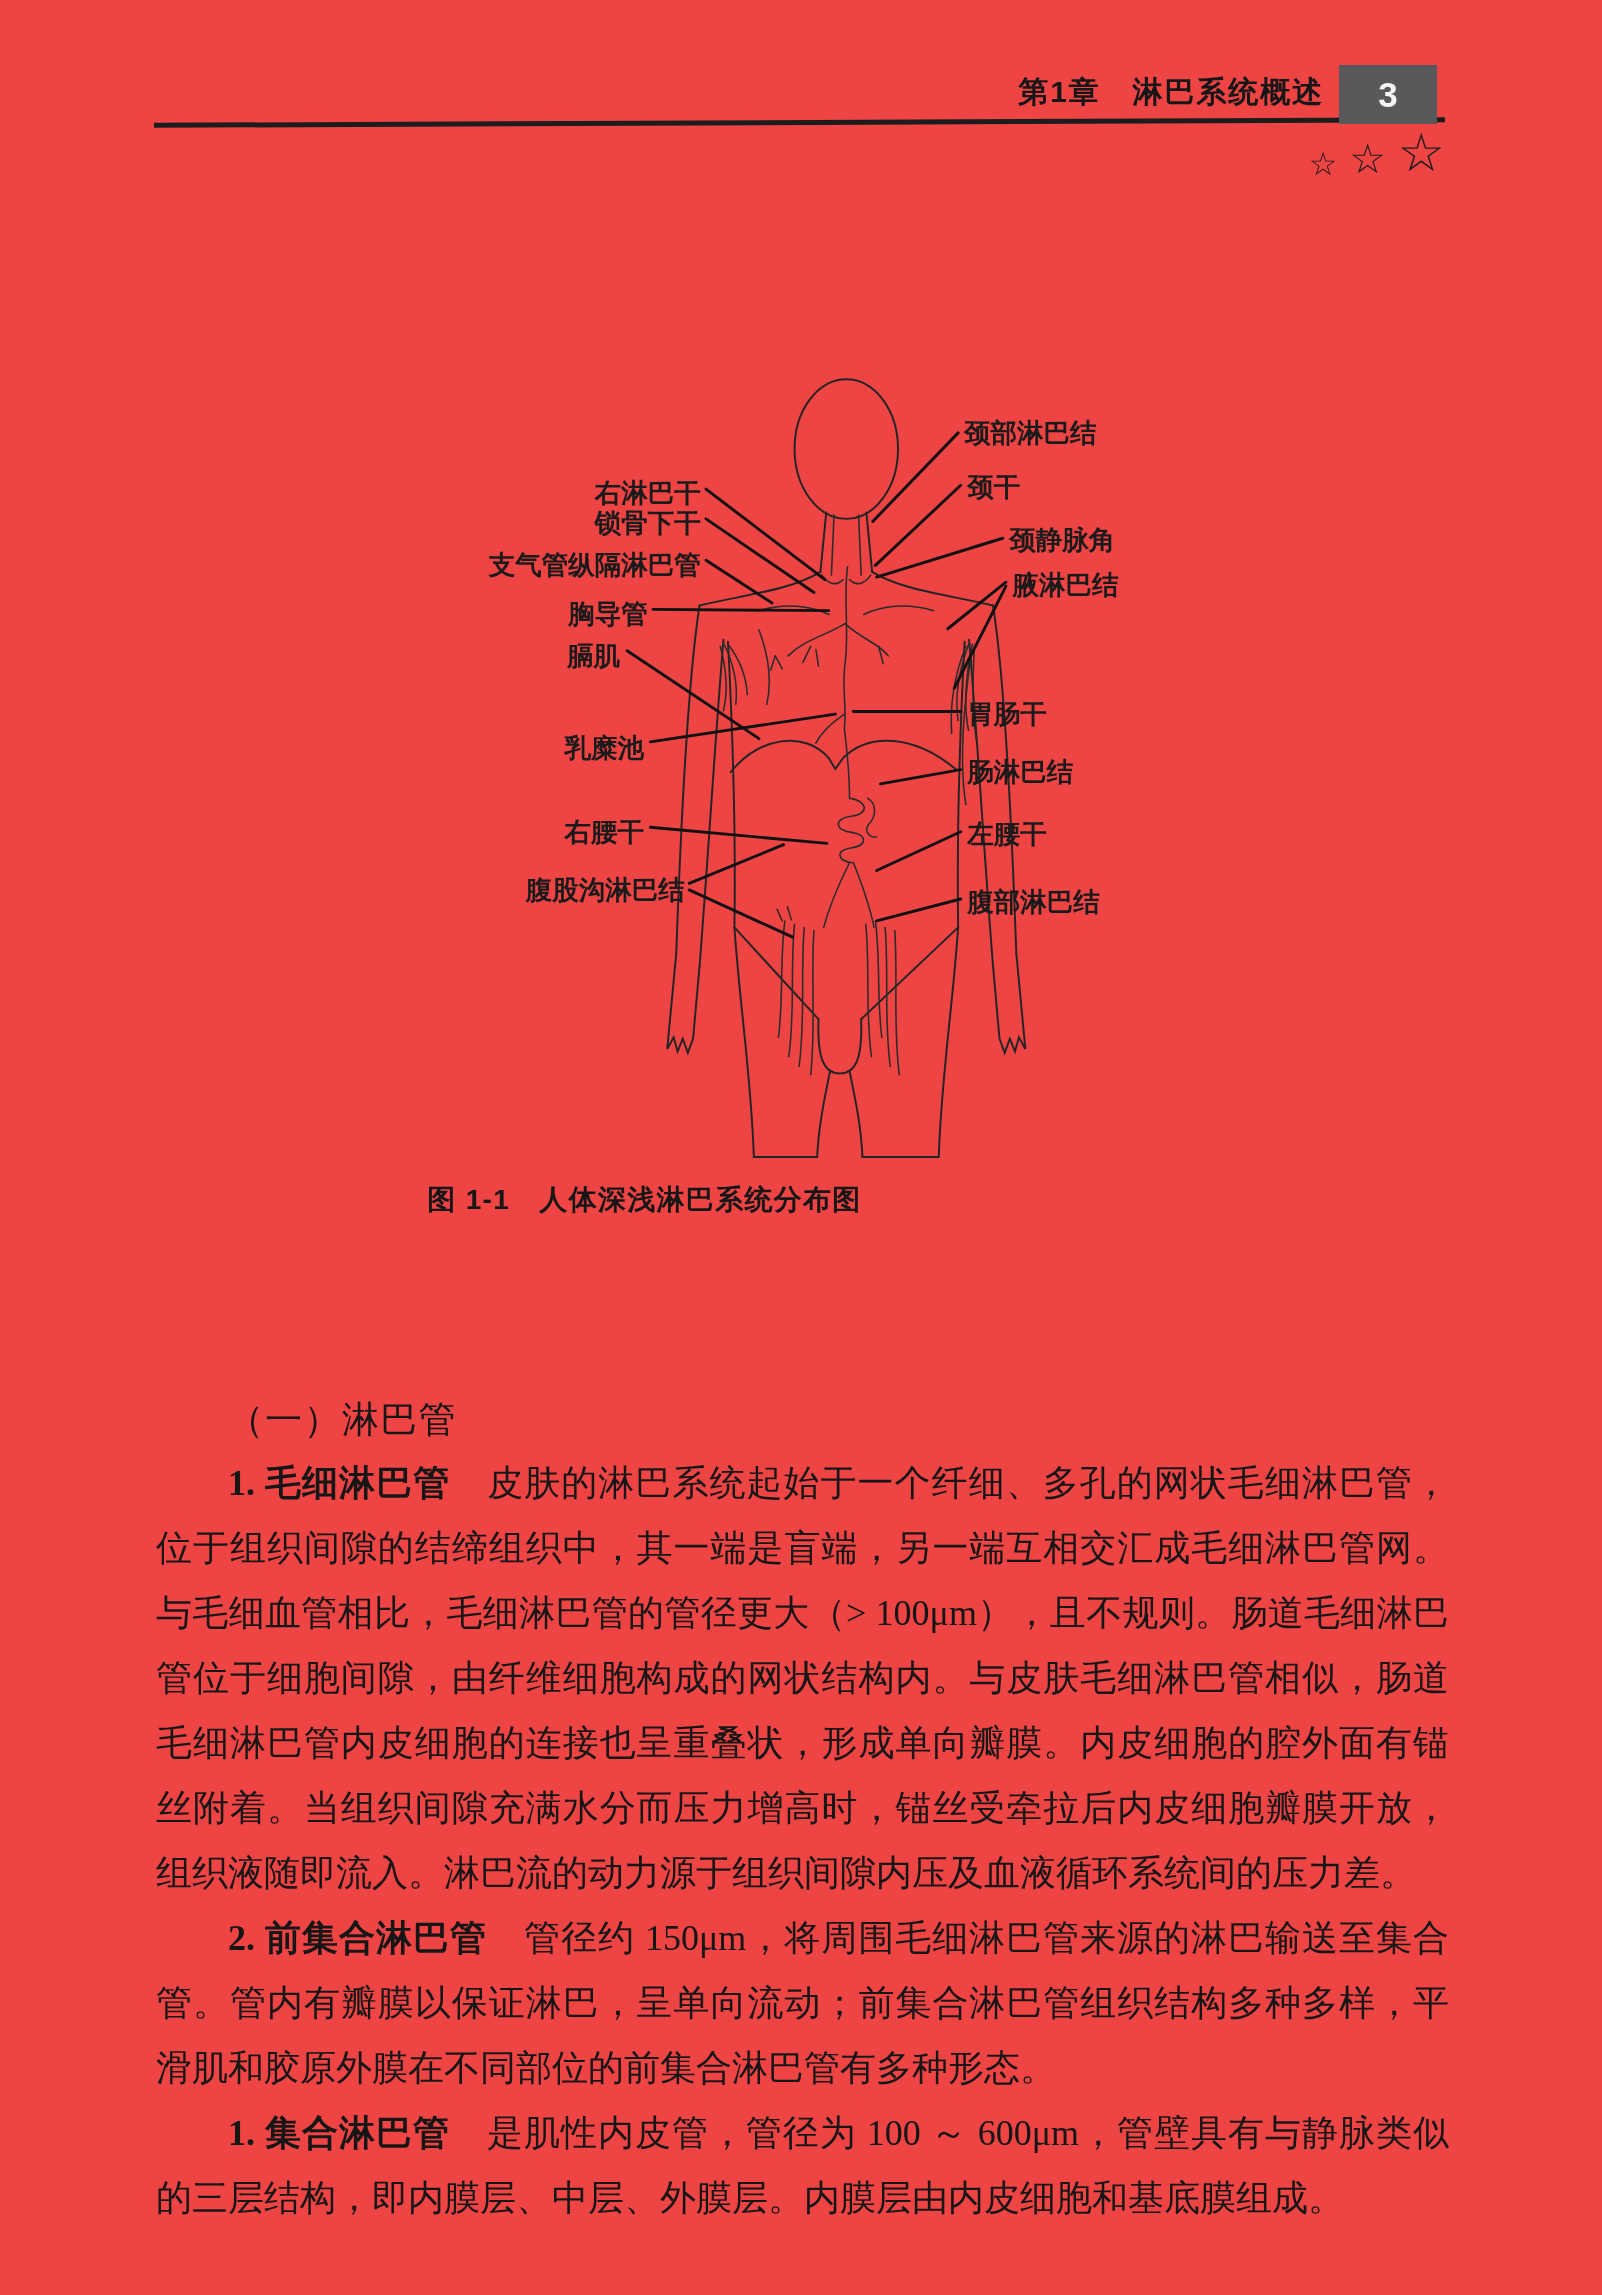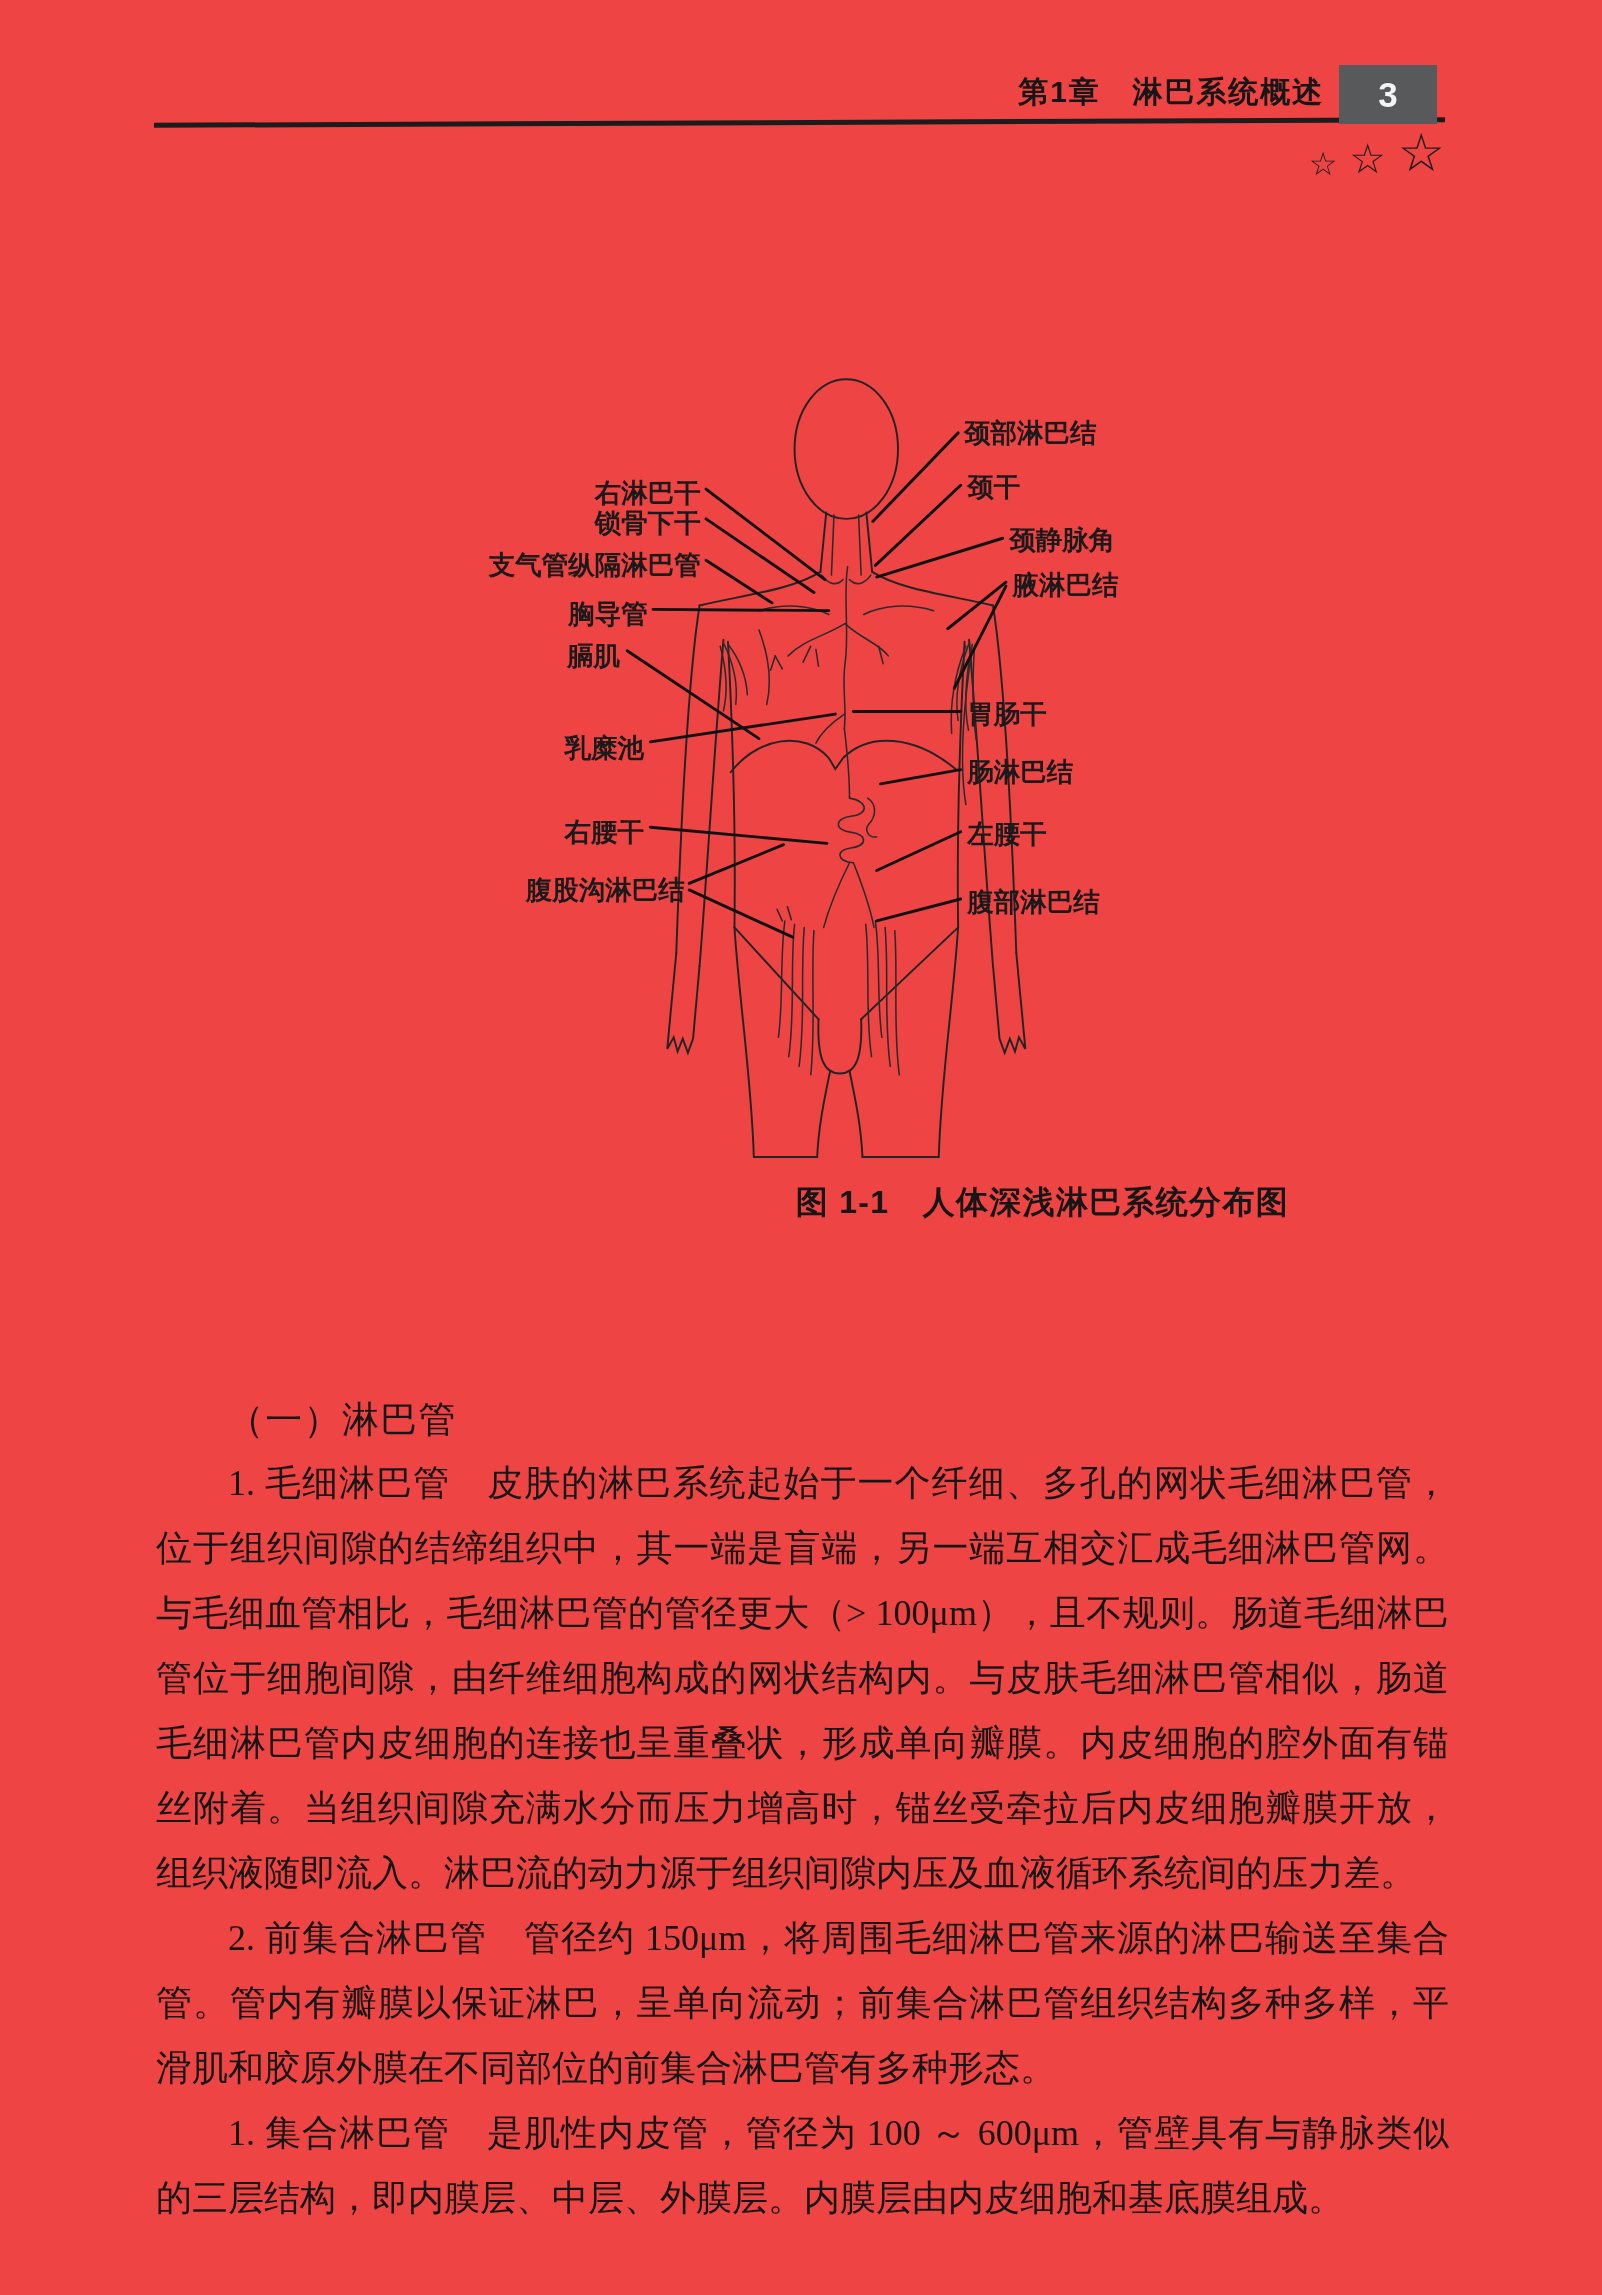--- a/index.html
+++ b/index.html
@@ -39,40 +39,40 @@
   .star-s{font-size:32px;}
   .star-m{font-size:41px;}
   .star-l{font-size:53px;}
   
   .intro{
     position:absolute;left:156px;top:173px;width:1293px;
     font-size:36px;line-height:70px;text-align:justify;
   }
   .figure-caption{
     position:absolute;left:0;top:1181px;width:1289px;
-    text-align:right;font-size:32px;font-weight:bold;
+    text-align:center;font-size:28px;font-weight:bold;
     font-family:"Liberation Sans","DejaVu Sans",sans-serif;
     letter-spacing:1.3px;
   }
   .figure-note{
     position:absolute;left:156px;top:1231px;width:1296px;
     font-size:32px;line-height:67px;text-align:justify;
   }
   .section-heading{
     position:absolute;left:227px;top:1395px;
     font-size:37px;font-weight:normal;
     font-family:"Liberation Sans","DejaVu Sans",sans-serif;
     letter-spacing:1.3px;
   }
   .body-block{
     position:absolute;left:156px;top:1451px;width:1293px;
     font-size:36px;line-height:65px;text-align:justify;
   }
   .body-block p{margin:0;text-indent:2em;}
-  .lead{font-weight:400;margin-top:28px;}
+  .lead{font-weight:700;margin-top:28px;}
   
   .figure-svg{position:absolute;left:397px;top:352px;}
   .figure-svg text{
     font-family:"Liberation Sans","DejaVu Sans",sans-serif;
     font-size:41px;font-weight:600;fill:#1a1a1a;
   }
   .outline{stroke:#242424;stroke-width:3;fill:none;stroke-linecap:round;}
   .vessel{stroke:#2b2b2b;stroke-width:2.4;fill:none;stroke-linecap:round;}
   .leader{stroke:#111;stroke-width:4.5;fill:none;stroke-linecap:round;}
 </style>

